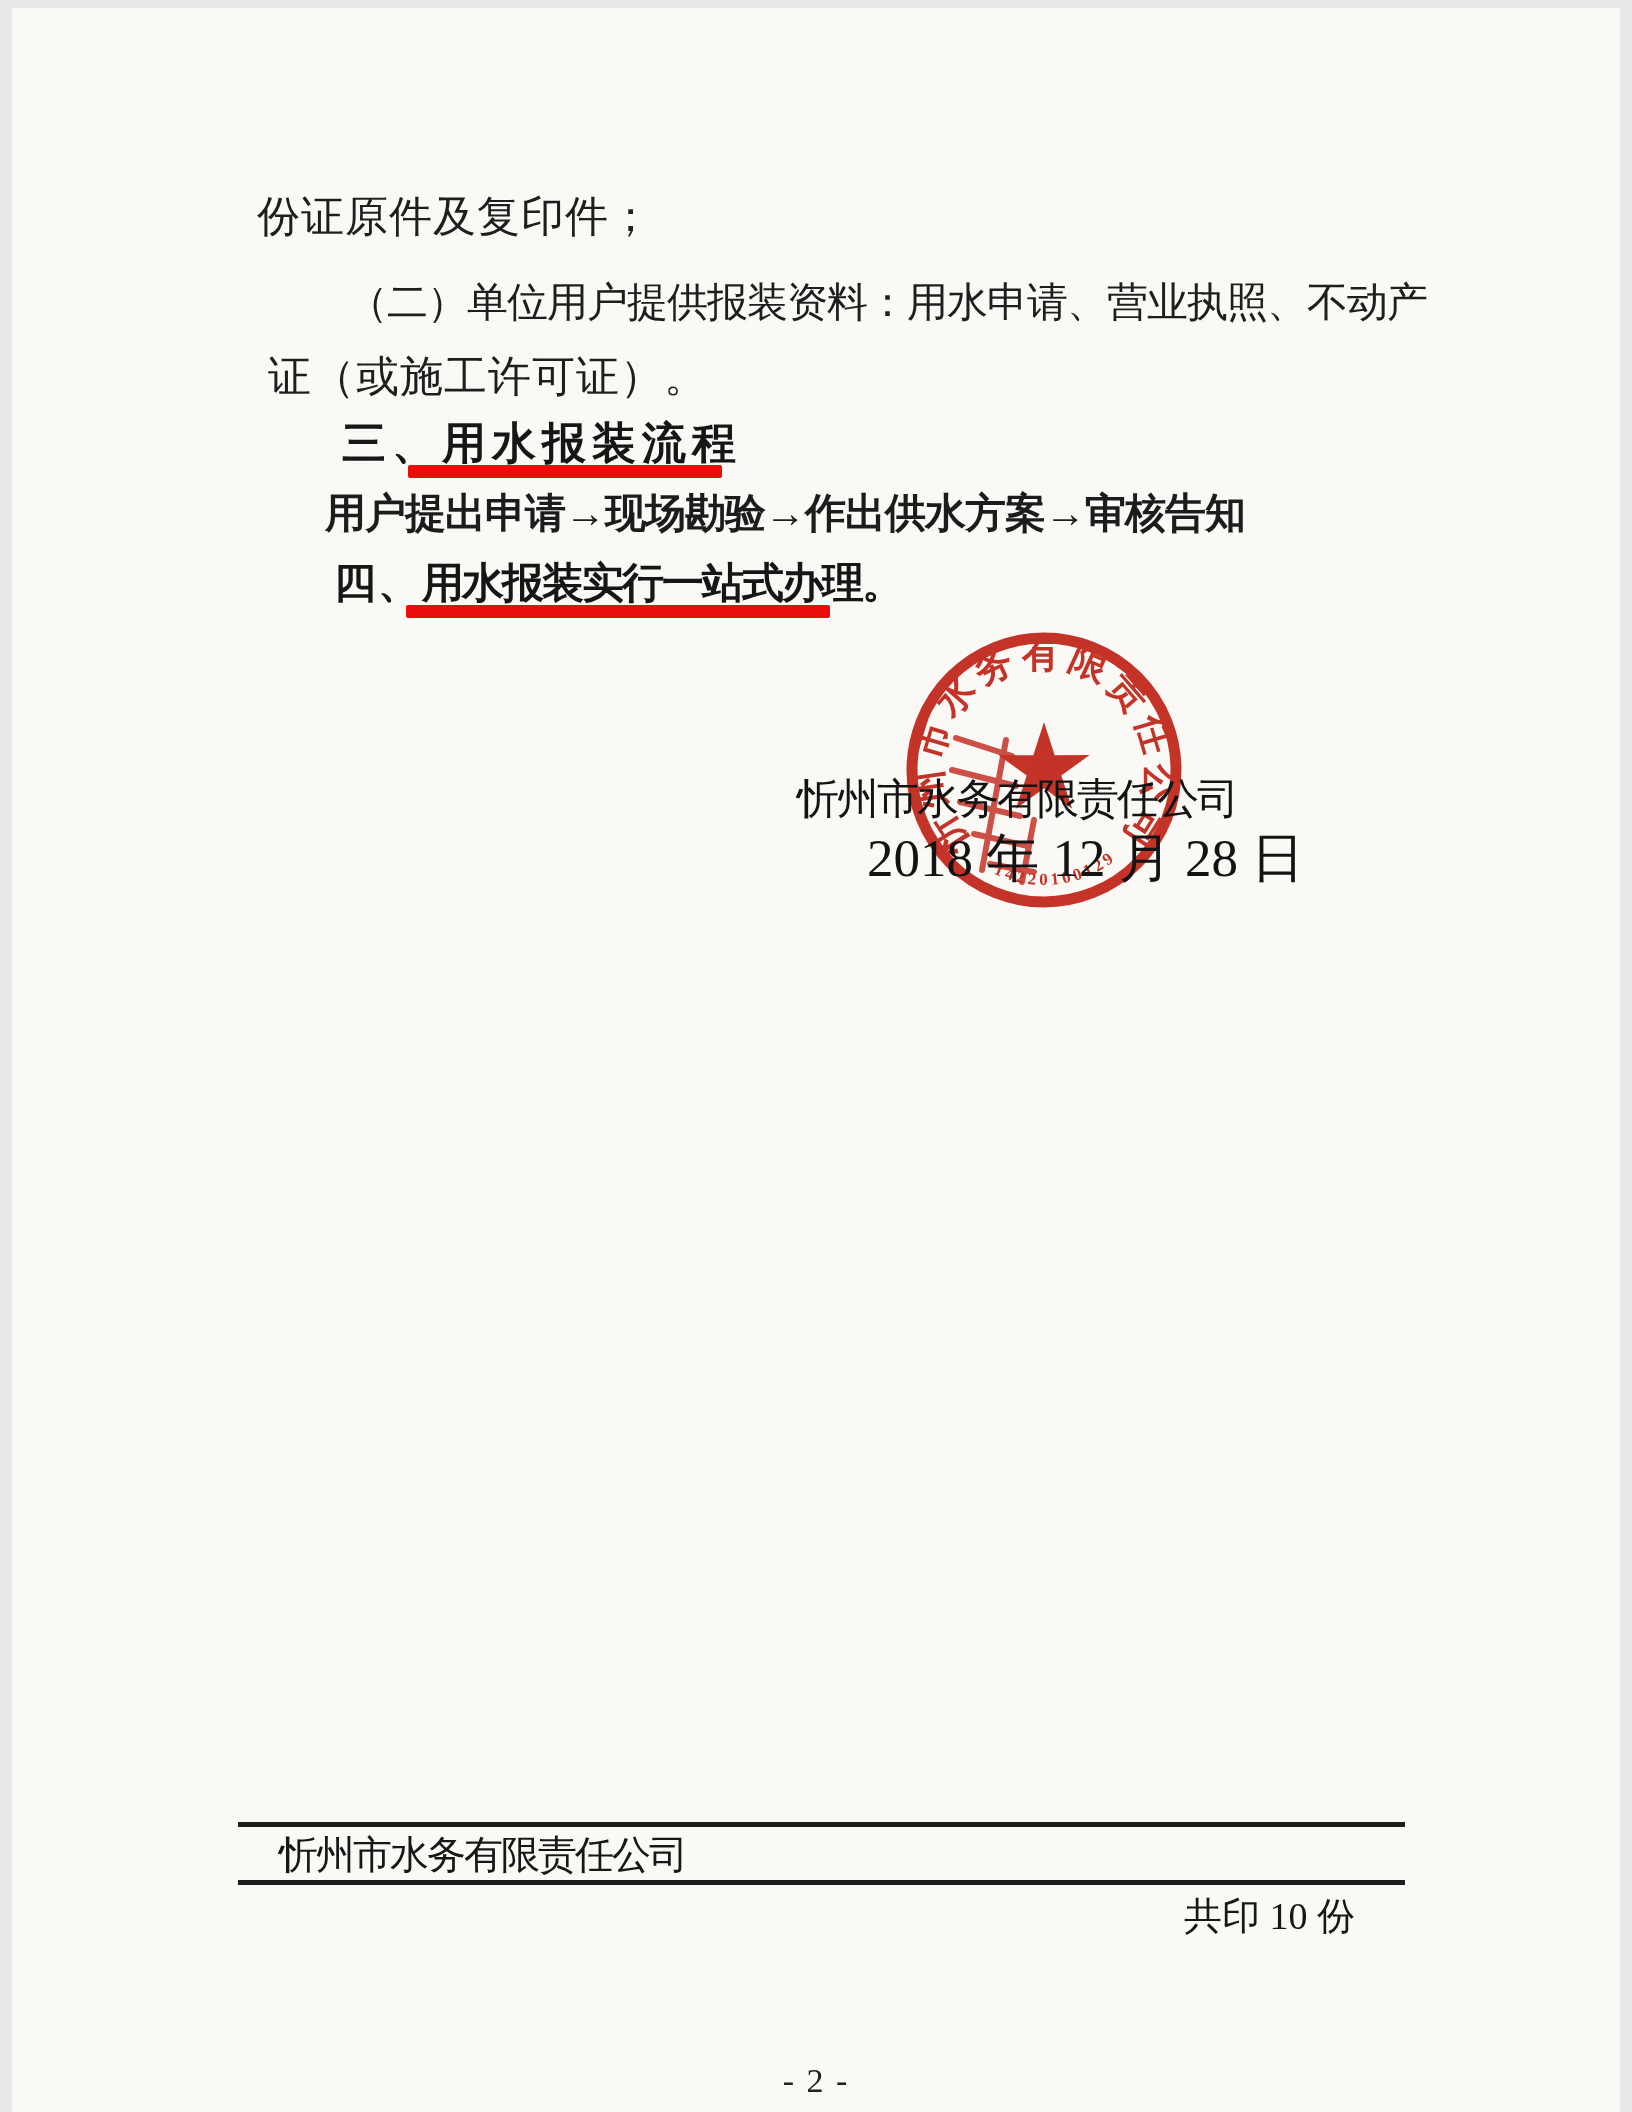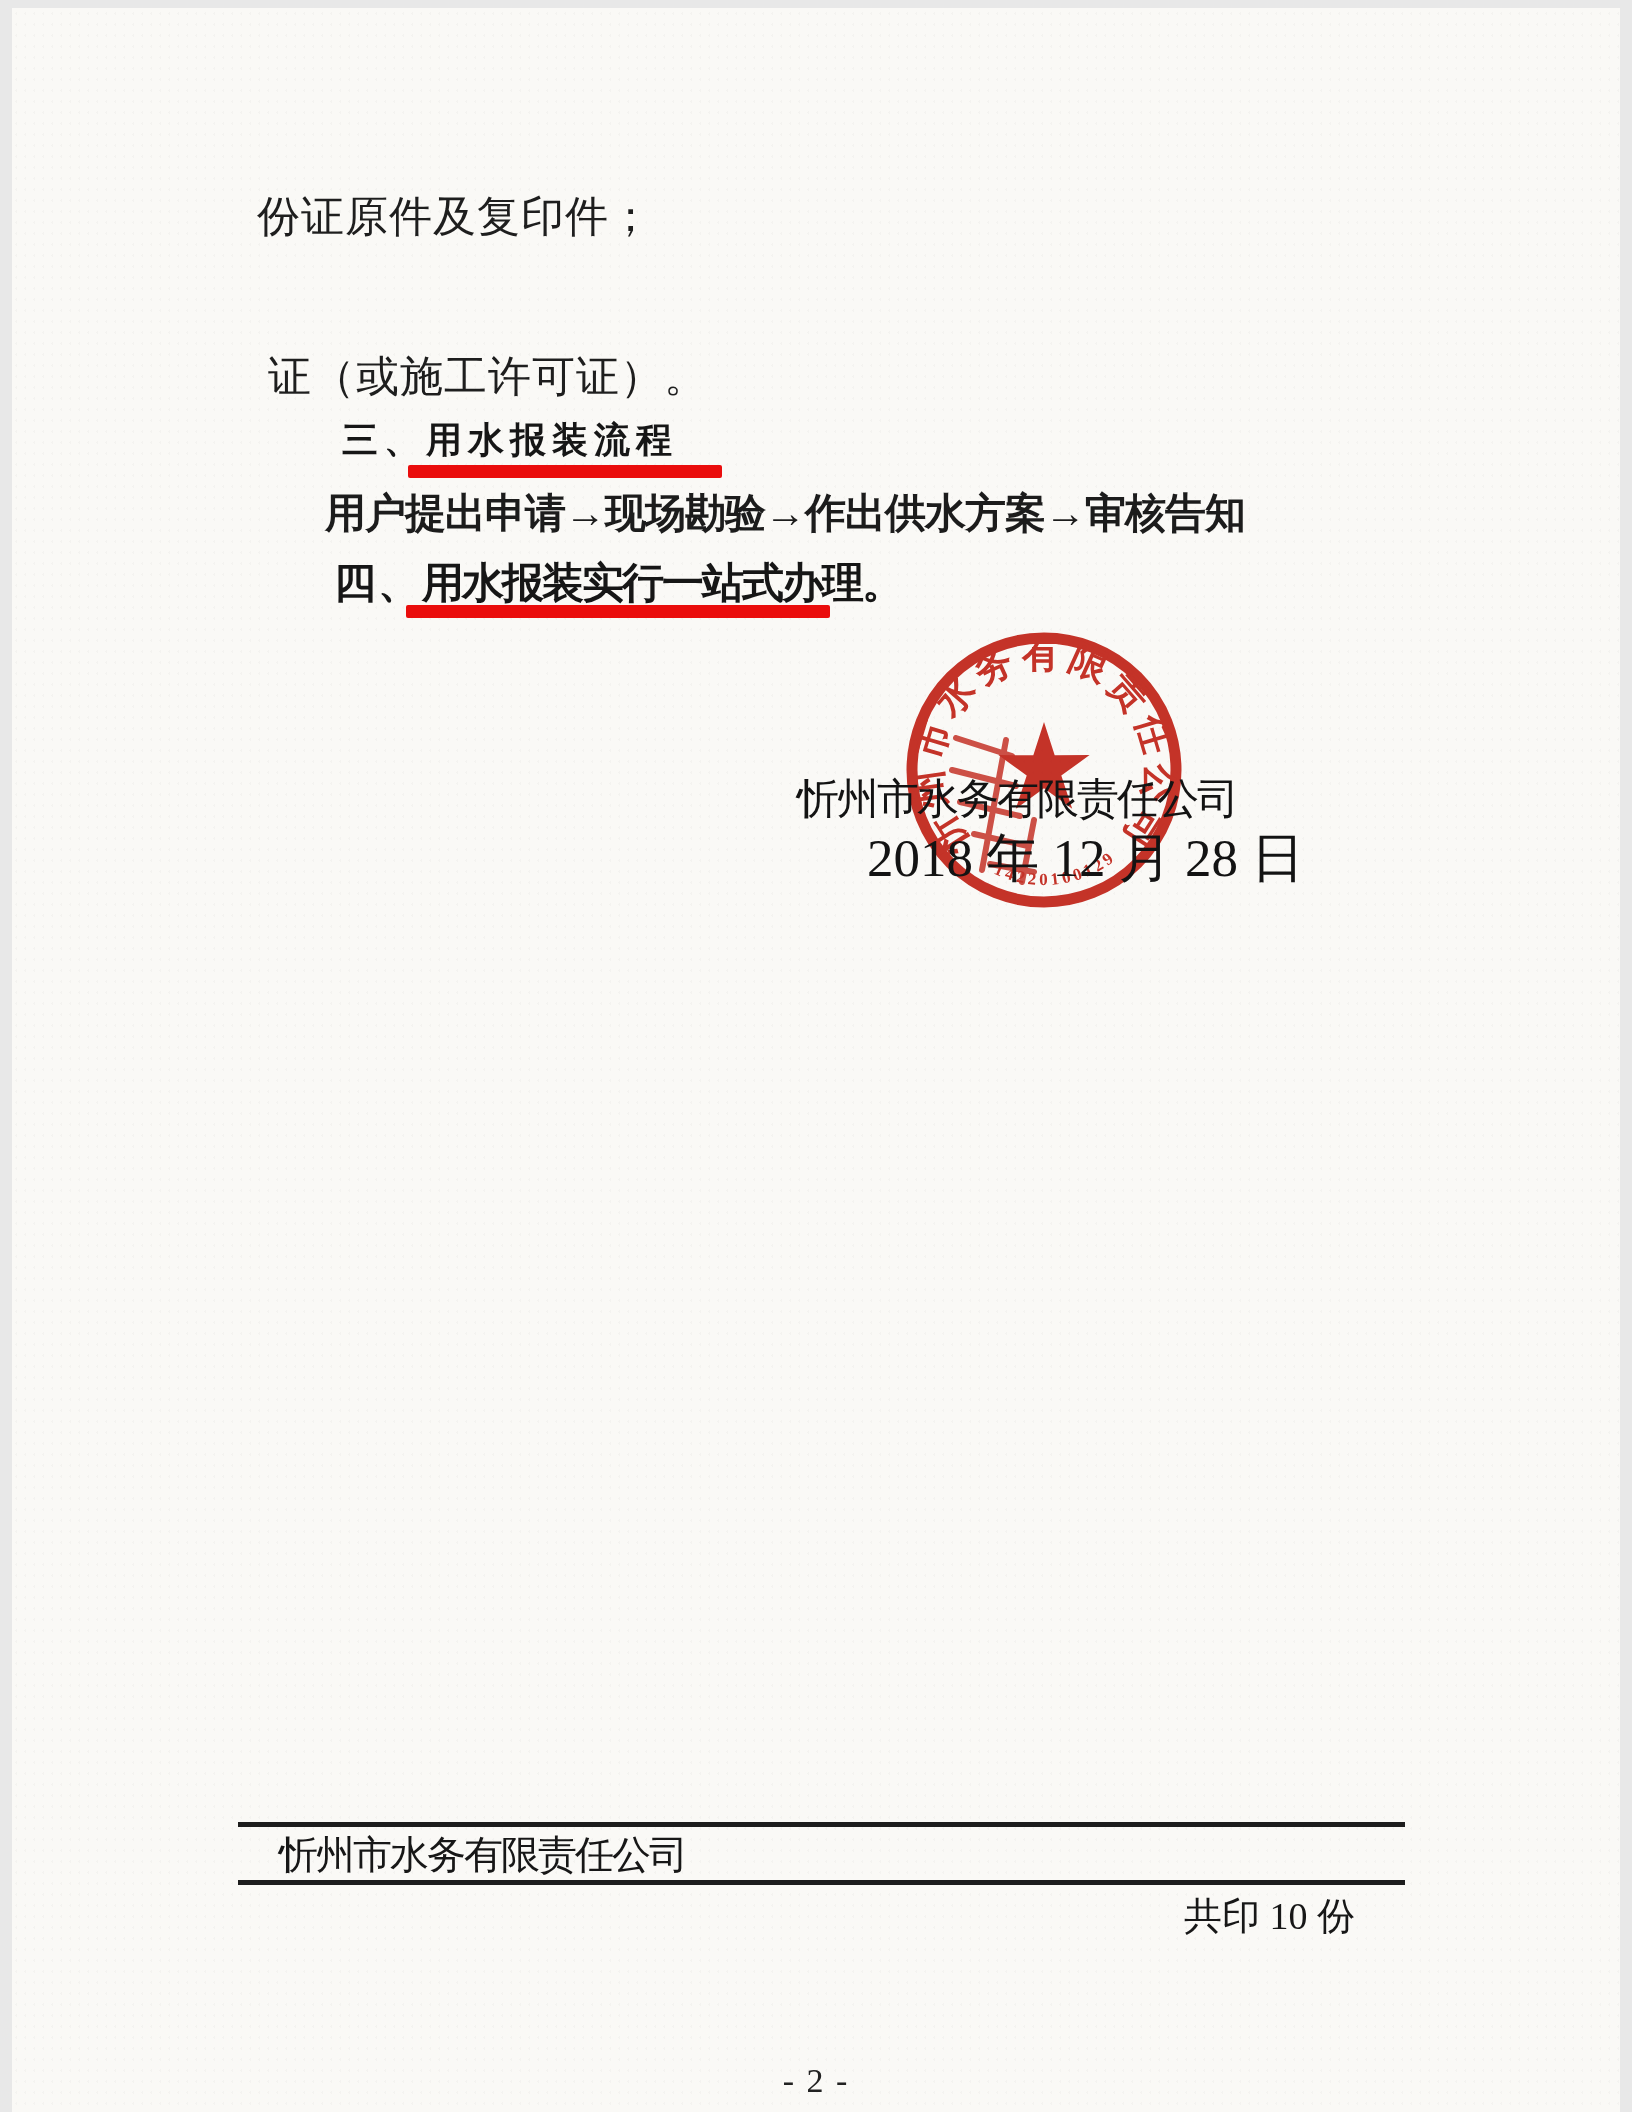--- a/index.html
+++ b/index.html
@@ -14,21 +14,21 @@
     background:#faf9f6;
     background-image:radial-gradient(rgba(0,0,0,0.025) 1px, transparent 1px);
     background-size:9px 11px;
     color:#1f1f1f;
     overflow:hidden;
   }
   .abs{position:absolute;white-space:nowrap;line-height:1;}
   .body-text{font-size:43px;letter-spacing:1px;color:#1e1e1e;}
   .body-text.wide{font-size:41px;letter-spacing:-1px;}
   .heading{font-weight:700;color:#161616;}
-  .h3{font-size:36px;letter-spacing:6px;}
+  .h3{font-size:44px;letter-spacing:6px;}
   .h4{font-size:42px;letter-spacing:-2px;}
   .h4 .prefix{letter-spacing:2px;}
   .flow{font-size:41px;letter-spacing:-1px;font-weight:600;color:#1c1c1c;}
   .red-underline{
     position:absolute;height:13px;border-radius:2px;
     background:#ea0d0c;
   }
   .sig{color:#131313;z-index:3;}
   .sig-company{font-size:42px;letter-spacing:-2px;}
   .sig-date{font-size:53px;letter-spacing:0px;}
@@ -44,20 +44,21 @@
     text-align:center;font-size:34px;letter-spacing:2px;color:#222;
   }
 </style>
 </head>
 <body>
 
 <div class="page">
 
   <div class="abs body-text" style="left:245px;top:187px;">份证原件及复印件；</div>
 
+  <div class="abs body-text wide" style="left:335px;top:274px;">（二）单位用户提供报装资料：用水申请、营业执照、不动产</div>
 
   <div class="abs body-text" style="left:256px;top:347px;">证（或施工许可证）。</div>
 
   <div class="abs heading h3" style="left:330px;top:414px;">
     <span class="prefix">三、</span><span>用水报装流程</span>
   </div>
   <div class="red-underline" style="left:396px;top:457px;width:314px;"></div>
 
   <div class="abs flow" style="left:313px;top:485px;">用户提出申请→现场勘验→作出供水方案→审核告知</div>
 

